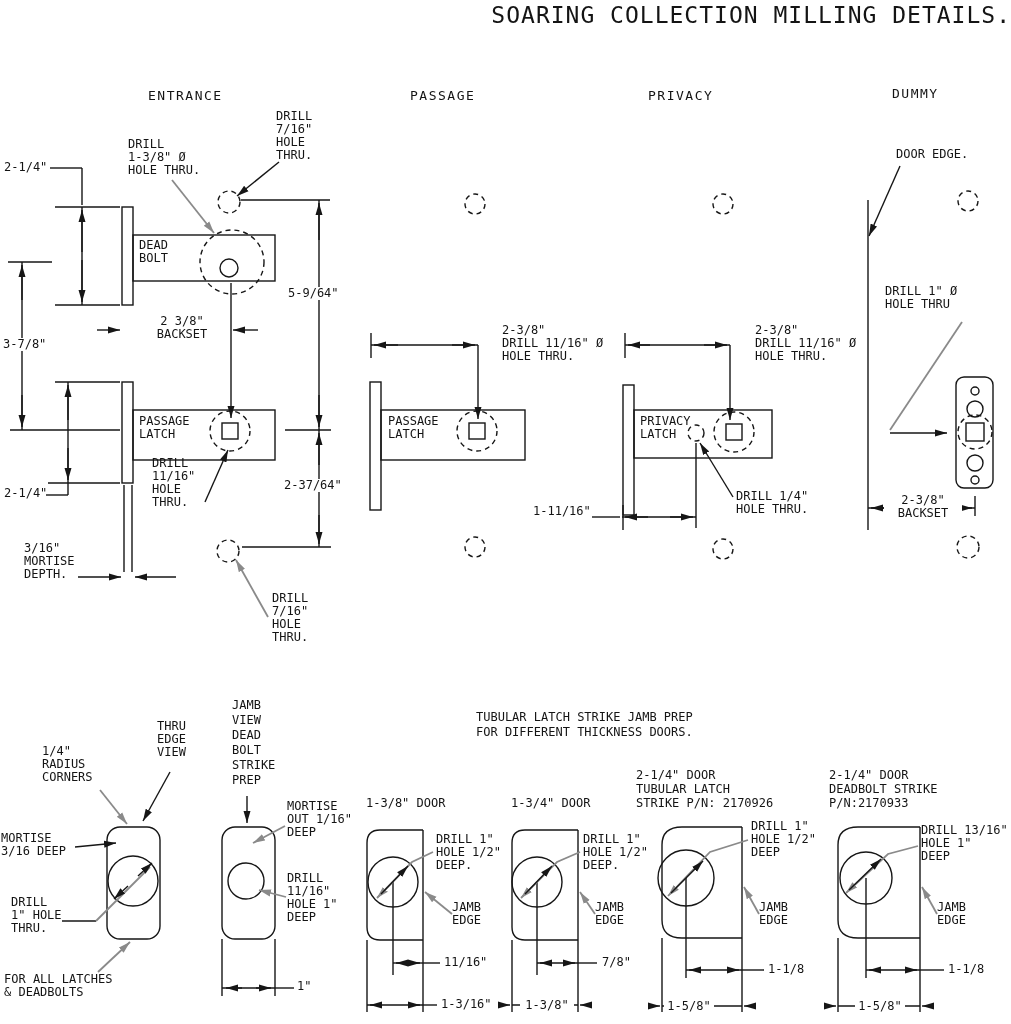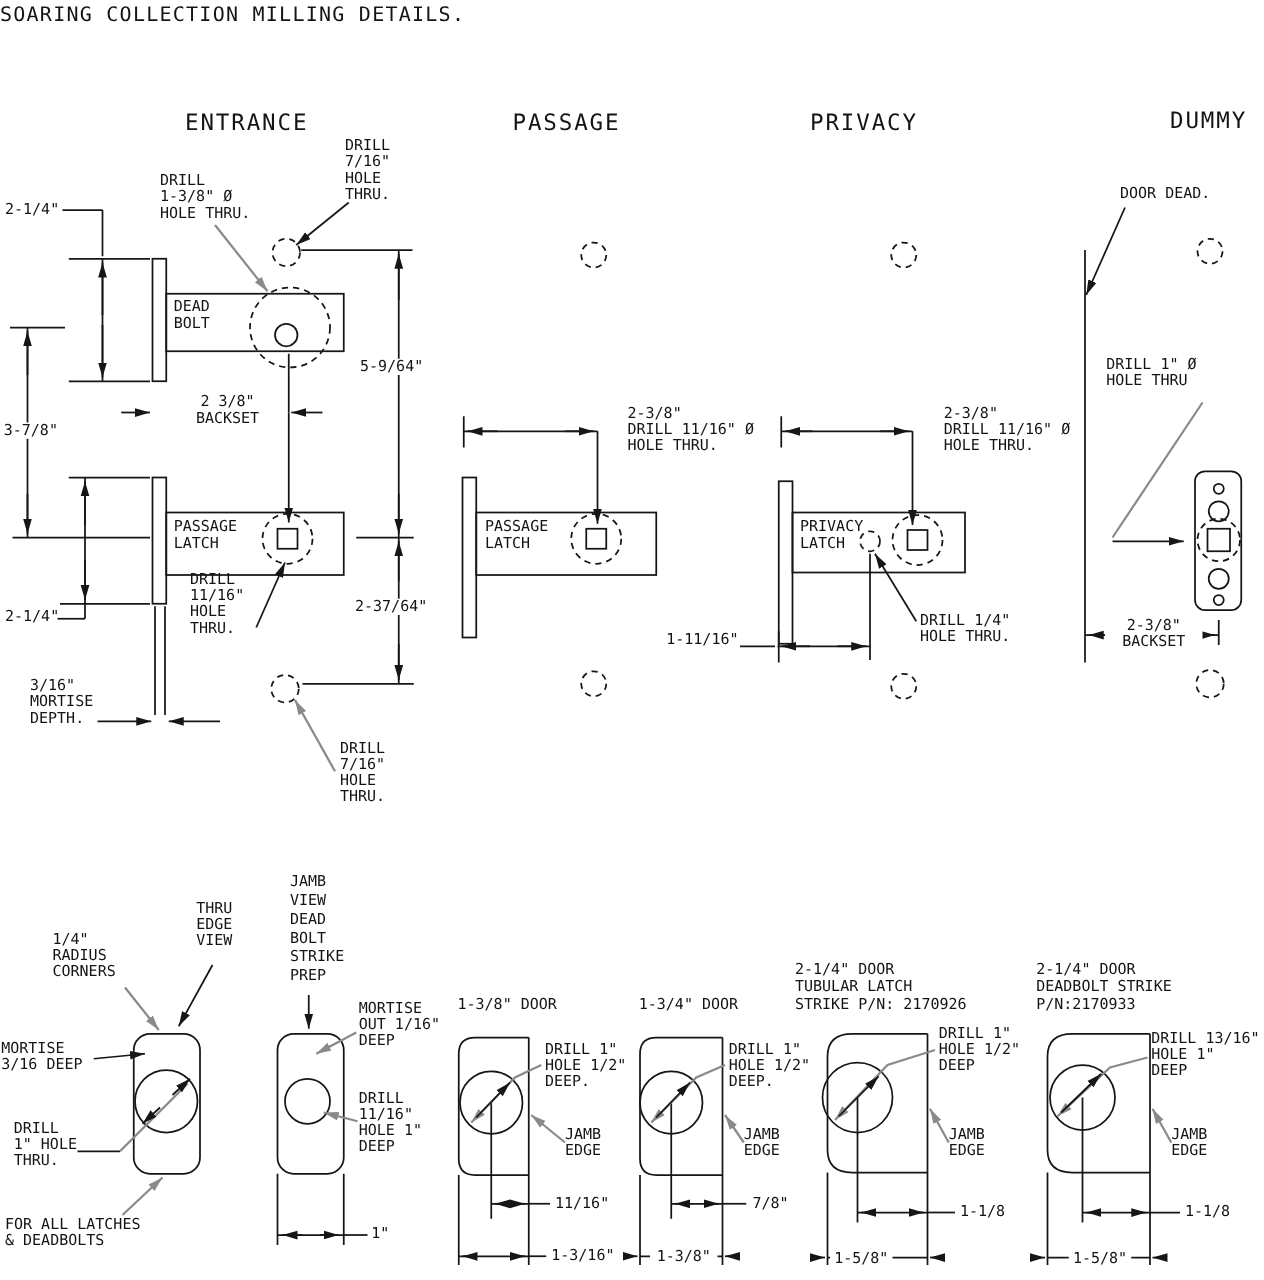--- a/index.html
+++ b/index.html
@@ -3,23 +3,23 @@
 <meta charset="utf-8">
 <style>
   html,body{margin:0;padding:0;background:#fff}
   #wrap{position:relative;width:1011px;height:1024px;background:#fff;
         font-family:"DejaVu Sans Mono",monospace;color:#141414;overflow:hidden}
   .lbl{position:absolute;font-size:12px;line-height:13px;white-space:pre-line}
   .bg{background:#fff;padding:0 1px}
   .ctr{text-align:center}
   .lh15{line-height:15px}
   .lh14{line-height:14px}
-  #title{position:absolute;left:0;top:2px;width:100%;text-align:left;
-         font-size:16px;letter-spacing:1px;white-space:pre}
-  .hdr{position:absolute;font-size:18px;letter-spacing:1.5px;white-space:pre}
+  #title{position:absolute;left:0;top:2px;width:100%;text-align:right;
+         font-size:23px;letter-spacing:1px;white-space:pre}
+  .hdr{position:absolute;font-size:13px;letter-spacing:1.5px;white-space:pre}
   svg{position:absolute;left:0;top:0}
   svg line,svg rect,svg circle,svg path,svg polyline{stroke:#161616;fill:none;stroke-width:1.4}
   svg .g{stroke:#8a8a8a;stroke-width:1.8}
   svg .d{stroke-dasharray:5 4}
   svg .f{fill:#fff}
   svg .mk{fill:#161616;stroke:none}
   svg .mkg{fill:#8a8a8a;stroke:none}
 </style>
 </head>
 <body>
@@ -252,21 +252,21 @@
     <line x1="827" y1="1006" x2="836" y2="1006" marker-end="url(#ab)"></line>
     <line x1="931" y1="1006" x2="922" y2="1006" marker-end="url(#ab)"></line>
   </g>
 </svg>
 
 <div id="title">SOARING COLLECTION MILLING DETAILS.</div>
 
 <div class="hdr" style="left:148px;top:88px">ENTRANCE</div>
 <div class="hdr" style="left:410px;top:88px">PASSAGE</div>
 <div class="hdr" style="left:648px;top:88px">PRIVACY</div>
-<div class="hdr" style="left:936px;top:86px">DUMMY</div>
+<div class="hdr" style="left:892px;top:86px">DUMMY</div>
 
 <div class="lbl" style="left:276px;top:110px">DRILL
 7/16"
 HOLE
 THRU.</div>
 <div class="lbl" style="left:128px;top:138px">DRILL
 1-3/8" Ø
 HOLE THRU.</div>
 <div class="lbl" style="left:4px;top:161px">2-1/4"</div>
 <div class="lbl" style="left:139px;top:239px">DEAD
@@ -299,21 +299,21 @@
 
 <div class="lbl" style="left:755px;top:324px">2-3/8"</div>
 <div class="lbl" style="left:755px;top:337px">DRILL 11/16" Ø
 HOLE THRU.</div>
 <div class="lbl" style="left:640px;top:415px">PRIVACY
 LATCH</div>
 <div class="lbl" style="left:736px;top:490px">DRILL 1/4"
 HOLE THRU.</div>
 <div class="lbl" style="left:533px;top:505px">1-11/16"</div>
 
-<div class="lbl" style="left:896px;top:148px">DOOR DEAD.</div>
+<div class="lbl" style="left:896px;top:148px">DOOR EDGE.</div>
 <div class="lbl" style="left:885px;top:285px">DRILL 1" Ø
 HOLE THRU</div>
 <div class="lbl bg ctr" style="left:884px;top:494px;width:76px">2-3/8"
 BACKSET</div>
 
 <div class="lbl" style="left:42px;top:745px">1/4"
 RADIUS
 CORNERS</div>
 <div class="lbl" style="left:157px;top:720px">THRU
 EDGE
@@ -334,20 +334,22 @@
 PREP</div>
 <div class="lbl" style="left:287px;top:800px">MORTISE
 OUT 1/16"
 DEEP</div>
 <div class="lbl" style="left:287px;top:872px">DRILL
 11/16"
 HOLE 1"
 DEEP</div>
 <div class="lbl" style="left:297px;top:980px">1"</div>
 
+<div class="lbl lh15" style="left:476px;top:710px">TUBULAR LATCH STRIKE JAMB PREP
+FOR DIFFERENT THICKNESS DOORS.</div>
 
 <div class="lbl" style="left:366px;top:797px">1-3/8" DOOR</div>
 <div class="lbl" style="left:436px;top:833px">DRILL 1"
 HOLE 1/2"
 DEEP.</div>
 <div class="lbl" style="left:452px;top:901px">JAMB
 EDGE</div>
 <div class="lbl" style="left:444px;top:956px">11/16"</div>
 <div class="lbl" style="left:441px;top:998px">1-3/16"</div>
 

